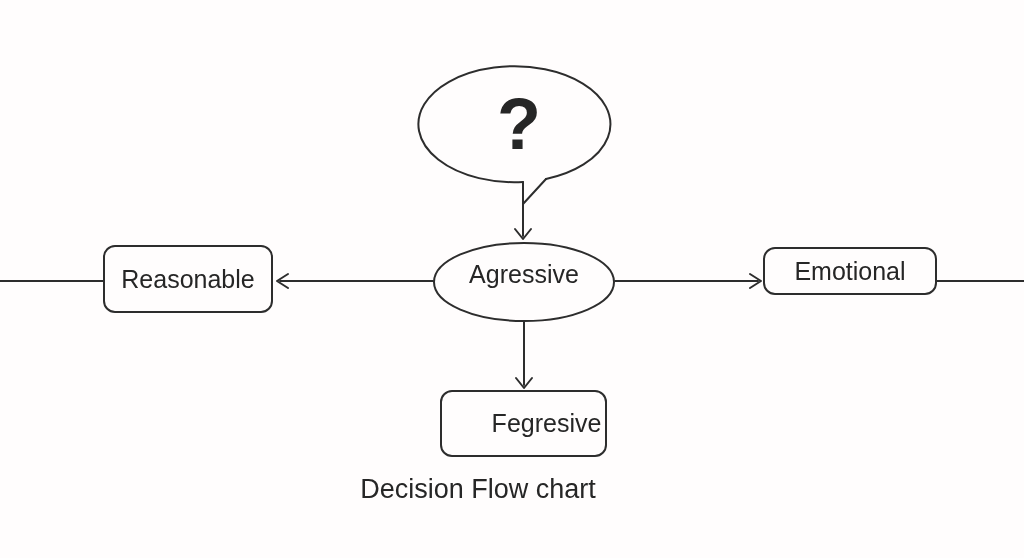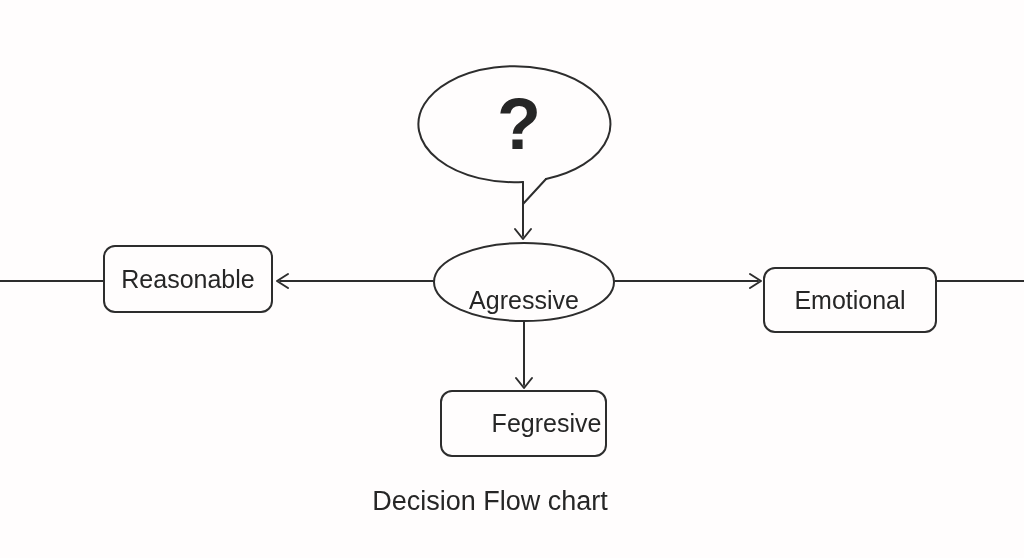--- a/index.html
+++ b/index.html
@@ -28,42 +28,41 @@
     align-items: center;
     justify-content: center;
     color: #262626;
     font-size: 25px;
     line-height: 1;
     white-space: nowrap;
   }
   .node.rounded { border-radius: 12px; }
   .node.ellipse { border-radius: 50%; border: none; background: transparent; }
   #node-reasonable { left: 103px; top: 245px; width: 170px; height: 68px; }
-  #node-emotional  { left: 763px; top: 247px; width: 174px; height: 66px; margin-top: 20px; }
+  #node-emotional  { left: 763px; top: 247px; width: 174px; height: 48px; }
   #node-fegresive  { left: 440px; top: 390px; width: 167px; height: 67px; padding-left: 46px; }
-  #node-agressive  { left: 433px; top: 260px; width: 182px; height: 80px; }
+  #node-agressive  { left: 433px; top: 234px; width: 182px; height: 80px; }
   #question-label {
     position: absolute;
     left: 423px; top: 78px;
     width: 192px; height: 92px;
     display: flex;
     align-items: center;
     justify-content: center;
     font-size: 72px;
     font-weight: 600;
     color: #262626;
   }
   #diagram-title {
     position: absolute;
-    left: 0; top: 486px;
+    left: 0; top: 474px;
     width: 956px;
     text-align: center;
     font-size: 27px;
     color: #262626;
-    padding-left: 12px;
   }
 </style>
 </head>
 <body>
 
 <div id="canvas">
 
   <svg id="edges-layer" viewBox="0 0 1024 558" fill="none" stroke="#2d2d2d" stroke-width="2" stroke-linecap="round" stroke-linejoin="round">
 
     <path d="M 523 182 A 96 58 0 1 1 546 179" fill="none"></path>

